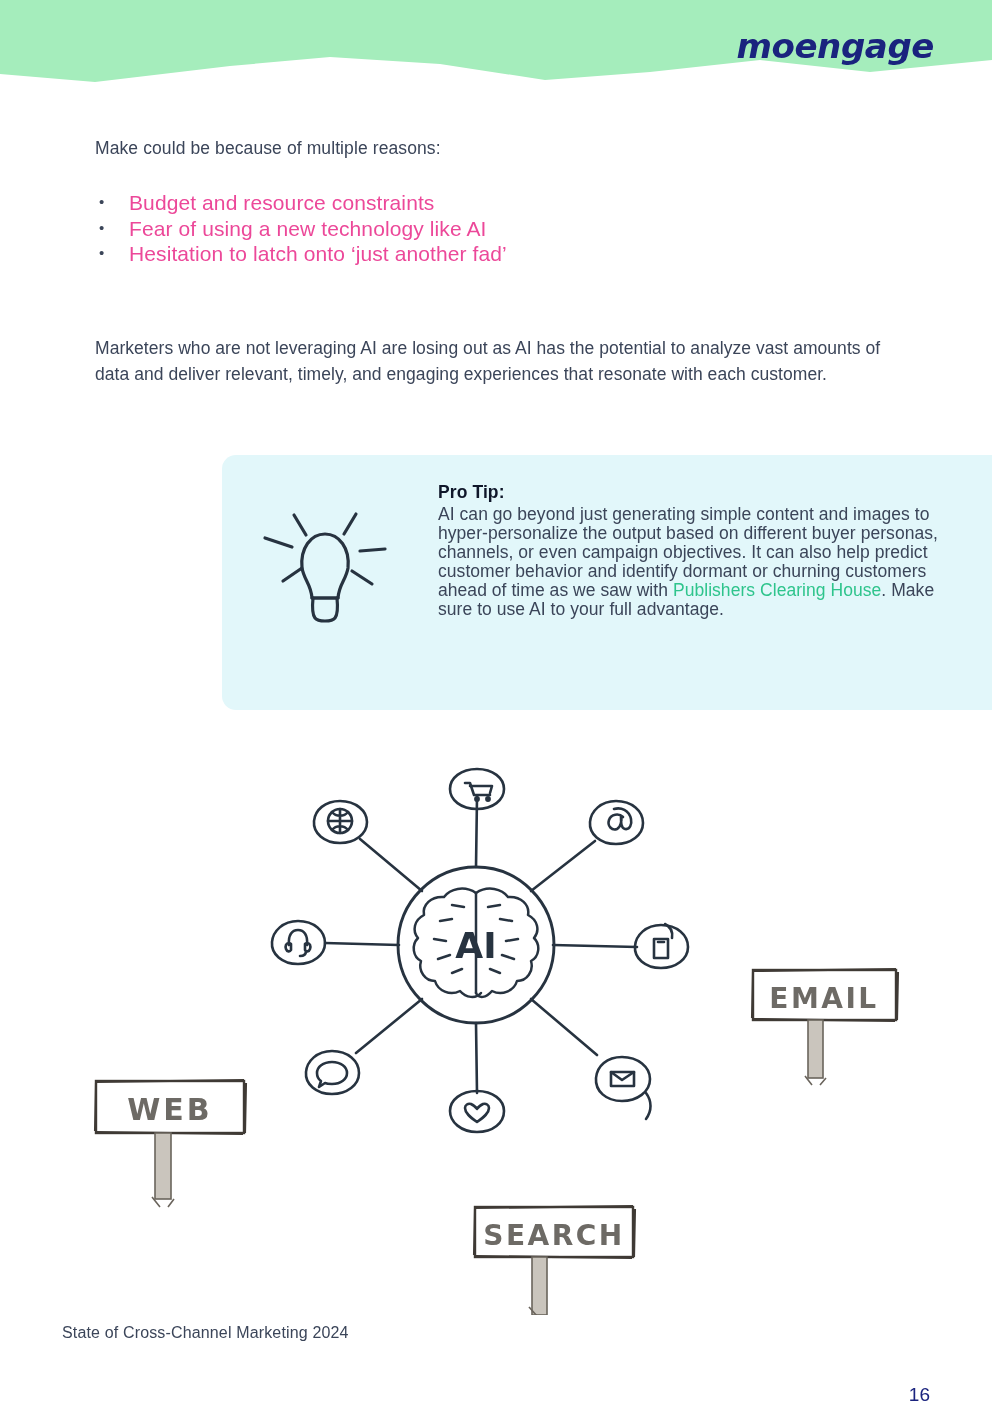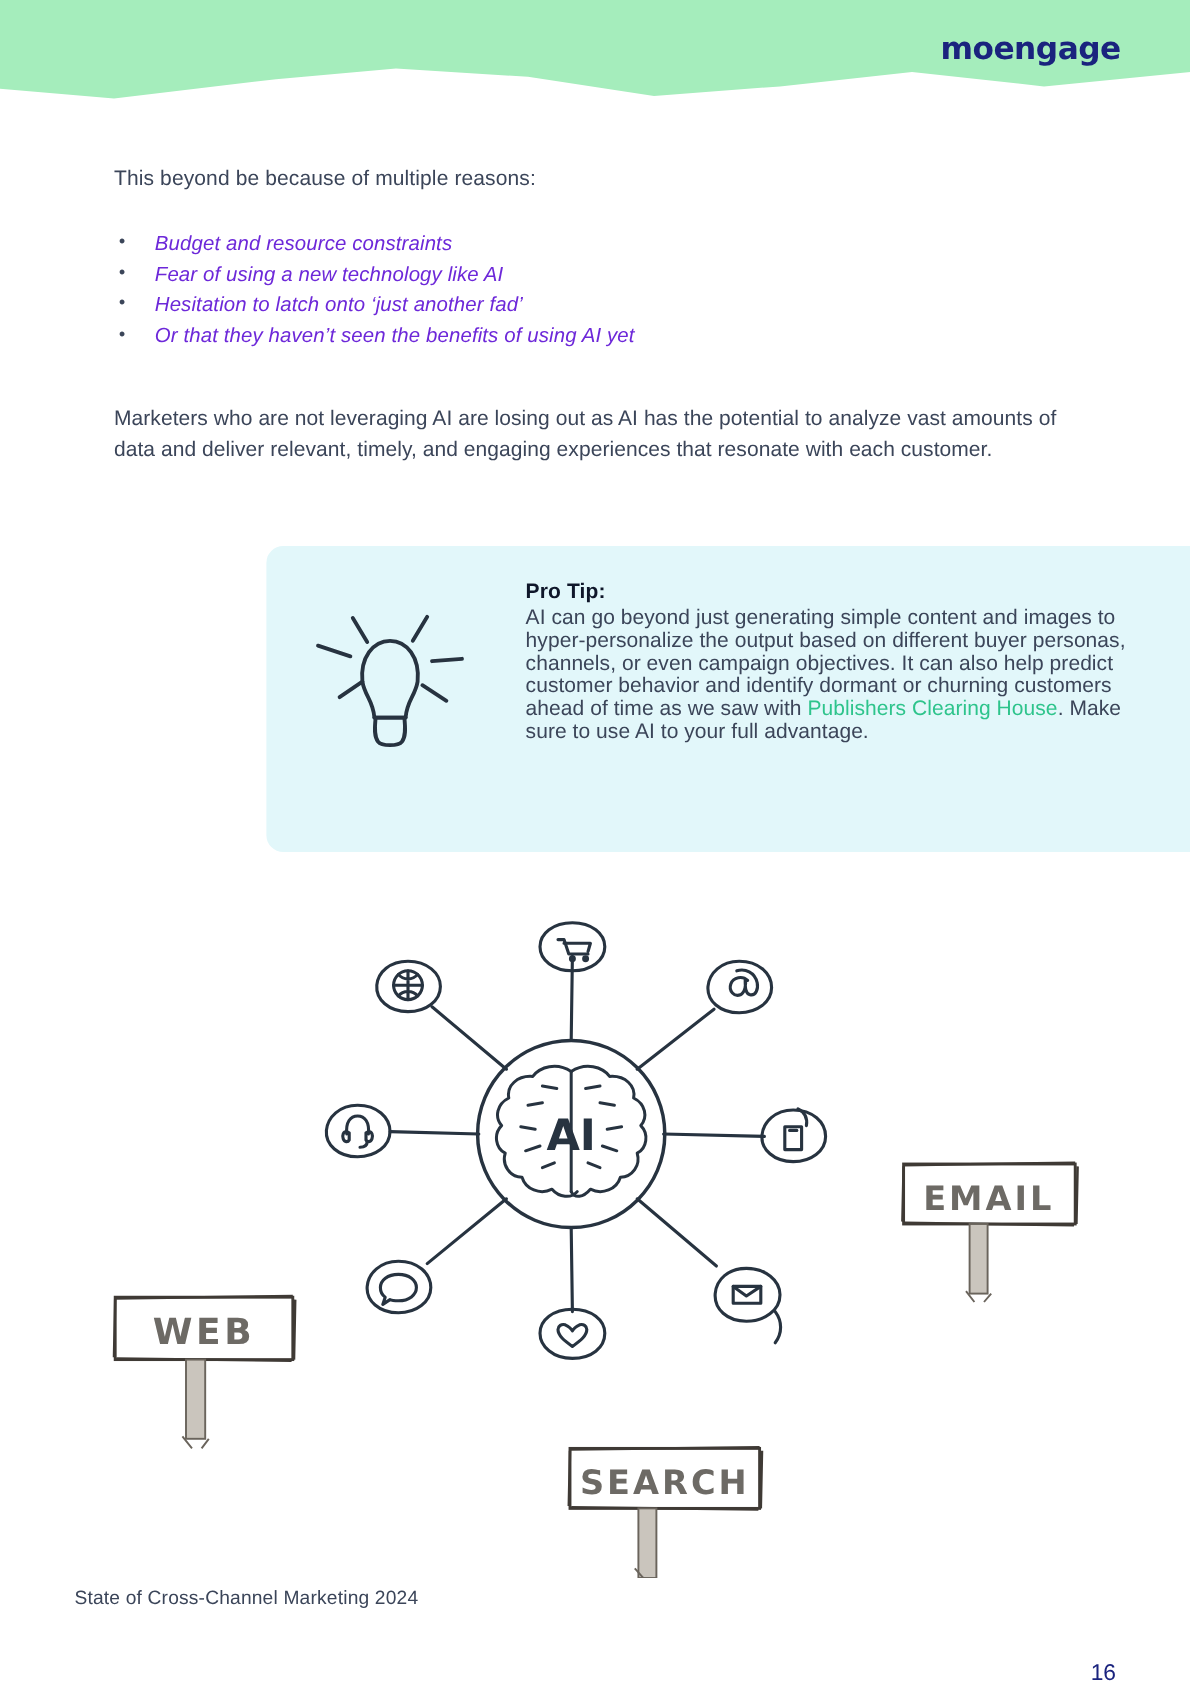--- a/index.html
+++ b/index.html
@@ -22,25 +22,26 @@
     top: 0; left: 0;
     width: 992px;
     height: 100px;
     overflow: hidden;
   }
   .header-band svg { display: block; }
   .brand-logo {
     position: absolute;
     top: 26px;
     right: 58px;
-    font-size: 26px;
+    font-size: 34px;
     font-weight: 700;
     letter-spacing: -0.4px;
     color: #1a237e;
     font-family: "DejaVu Sans", sans-serif;
+    font-style: italic;
   }
 
   
   .intro-line {
     position: absolute;
     left: 95px;
     top: 138px;
     font-size: 17.5px;
     color: #3b4559;
     letter-spacing: 0.1px;
@@ -50,25 +51,24 @@
     left: 95px;
     top: 190px;
     width: 700px;
     margin: 0;
     padding: 0;
     list-style: none;
   }
   .reason-list li {
     position: relative;
     padding-left: 34px;
-    font-size: 17px;
+    font-size: 21px;
     line-height: 25.5px;
-    color: #6d28d9;
+    color: #ec4899;
     letter-spacing: 0.1px;
-    font-style: italic;
   }
   .reason-list li::before {
     content: "•";
     position: absolute;
     left: 4px;
     top: -1px;
     font-size: 15px;
     color: #3b4559;
   }
   .para-main {
@@ -158,27 +158,26 @@
 
 <div class="page">
 
   <div class="header-band">
     <svg width="992" height="100" viewBox="0 0 992 100" xmlns="http://www.w3.org/2000/svg">
       <path d="M0 0 H992 V60 L870 72 L760 60 L650 72 L545 80 L440 64 L330 57 L230 66 L95 82 L0 74 Z" fill="#a5edbc"></path>
     </svg>
   </div>
   <div class="brand-logo">moengage</div>
 
-  <div class="intro-line">This beyond be because of multiple reasons:</div>
+  <div class="intro-line">Make could be because of multiple reasons:</div>
 
   <ul class="reason-list">
     <li>Budget and resource constraints</li>
     <li>Fear of using a new technology like AI</li>
     <li>Hesitation to latch onto ‘just another fad’</li>
-    <li>Or that they haven’t seen the benefits of using AI yet</li>
   </ul>
 
   <p class="para-main">Marketers who are not leveraging AI are losing out as AI has the potential to analyze vast amounts of data and deliver relevant, timely, and engaging experiences that resonate with each customer.</p>
 
   <div class="protip-box"></div>
 
   <div class="protip-bulb">
     <svg width="140" height="130" viewBox="0 0 140 130" xmlns="http://www.w3.org/2000/svg">
       <g fill="none" stroke="#273340" stroke-width="3.2" stroke-linecap="round" stroke-linejoin="round">
         <path d="M47 70 C45 50 56 36 70 36 C84 36 95 50 93 70 C91 82 84 86 83 100 L57 100 C56 86 49 82 47 70 Z"></path>

